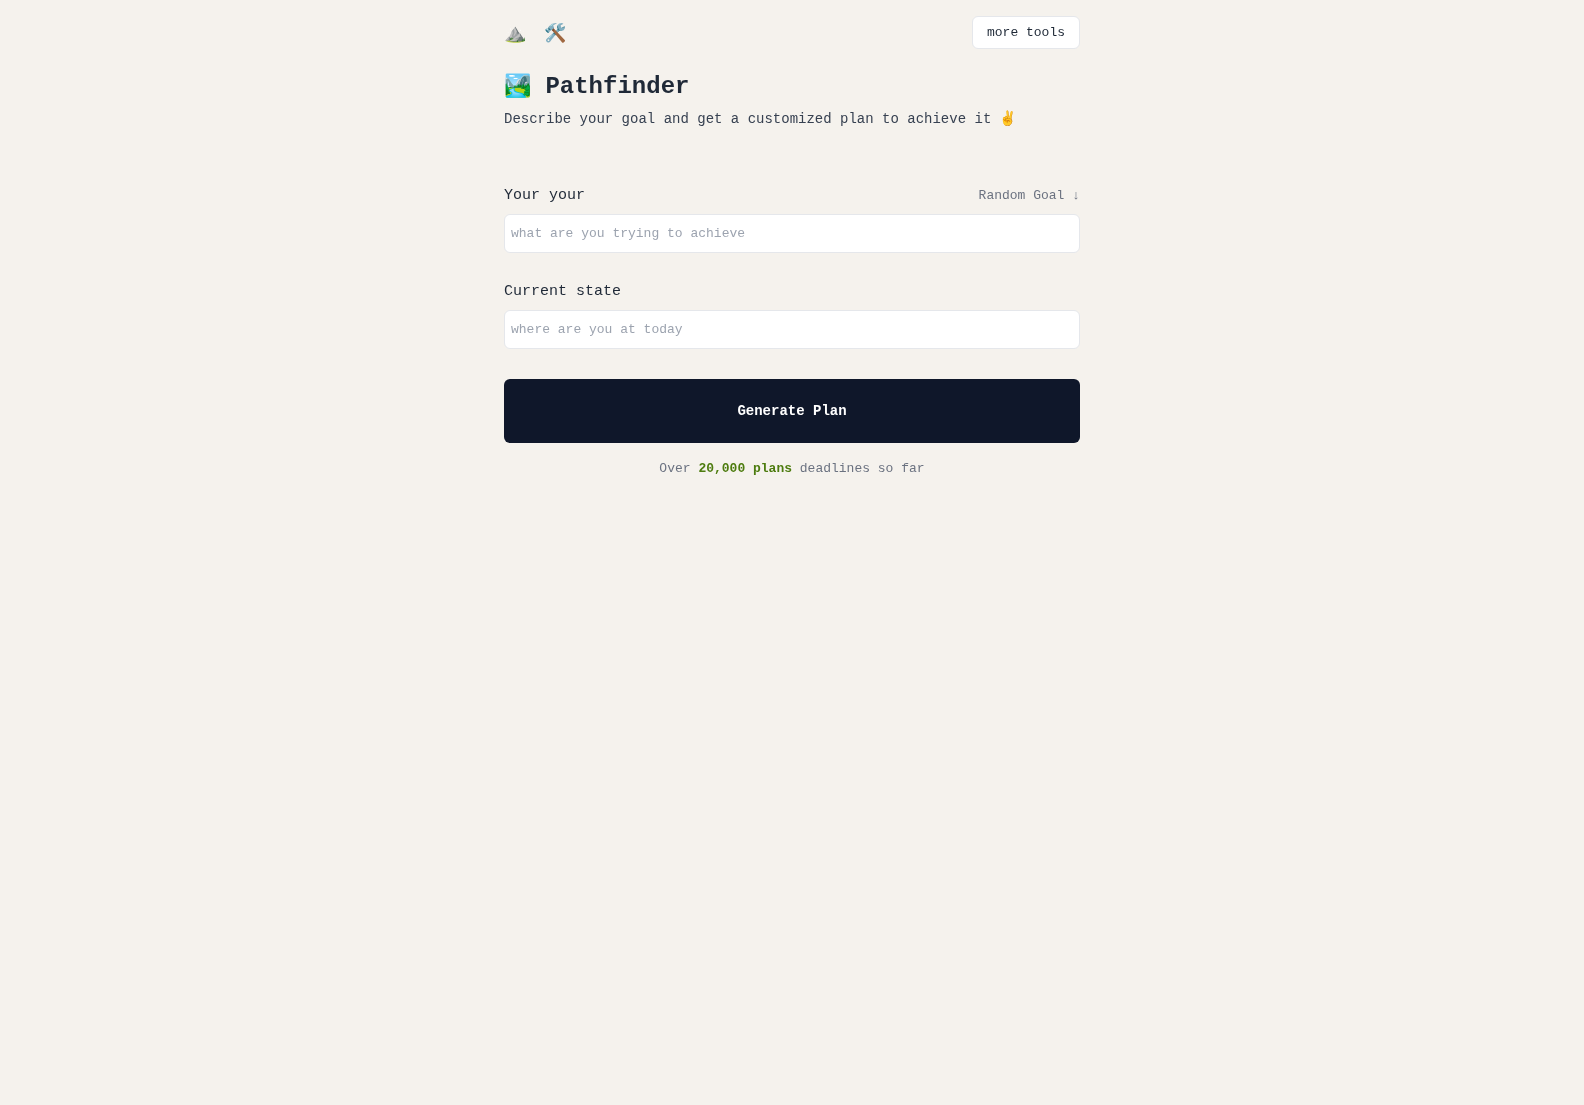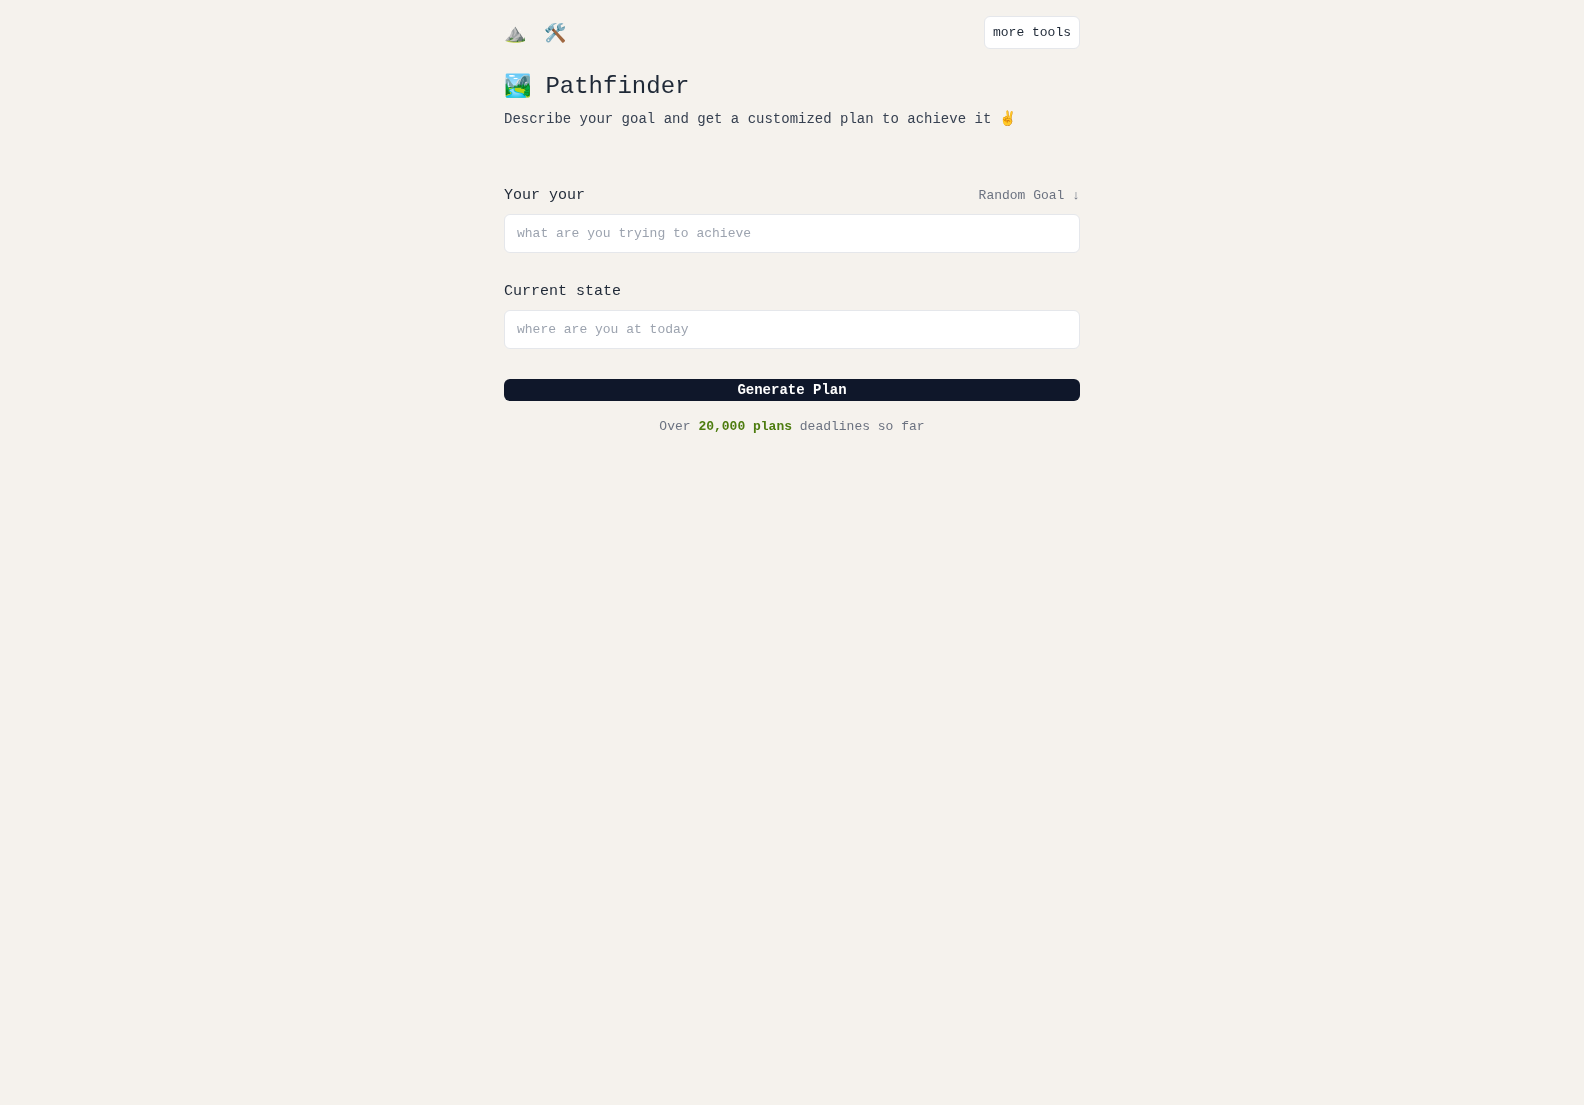--- a/index.html
+++ b/index.html
@@ -26,38 +26,38 @@
     }
     .header-icons {
       display: flex;
       gap: 18px;
       font-size: 18px;
     }
     .more-tools-btn {
       background: #ffffff;
       border: 1px solid #e5e7eb;
       border-radius: 6px;
-      padding: 8px 8px;
+      padding: 8px 14px;
       font-family: inherit;
       font-size: 13px;
       color: #1f2937;
       cursor: pointer;
     }
     .title-row {
       display: flex;
       align-items: center;
       gap: 14px;
       margin-bottom: 10px;
     }
     .title-icon {
       font-size: 22px;
     }
     .title-text {
       font-size: 24px;
-      font-weight: 400;
+      font-weight: 700;
       color: #1f2937;
     }
     .subtitle {
       font-size: 14px;
       color: #374151;
       margin-bottom: 60px;
     }
     .subtitle-icon {
       display: inline;
     }
@@ -80,36 +80,36 @@
       cursor: pointer;
       background: none;
       border: none;
       font-family: inherit;
     }
     .text-input {
       width: 100%;
       background: #ffffff;
       border: 1px solid #e5e7eb;
       border-radius: 6px;
-      padding: 11px 12px;
+      padding: 11px 6px;
       font-family: inherit;
       font-size: 13px;
       color: #1f2937;
       outline: none;
     }
     .text-input::placeholder {
       color: #9ca3af;
     }
     .generate-btn {
       width: 100%;
       background: #0f172a;
       color: #ffffff;
       border: none;
       border-radius: 6px;
-      padding: 3px;
+      padding: 24px;
       font-family: inherit;
       font-size: 14px;
       font-weight: 600;
       cursor: pointer;
     }
     .stats-line {
       text-align: center;
       font-size: 13px;
       color: #6b7280;
       margin-top: 18px;

